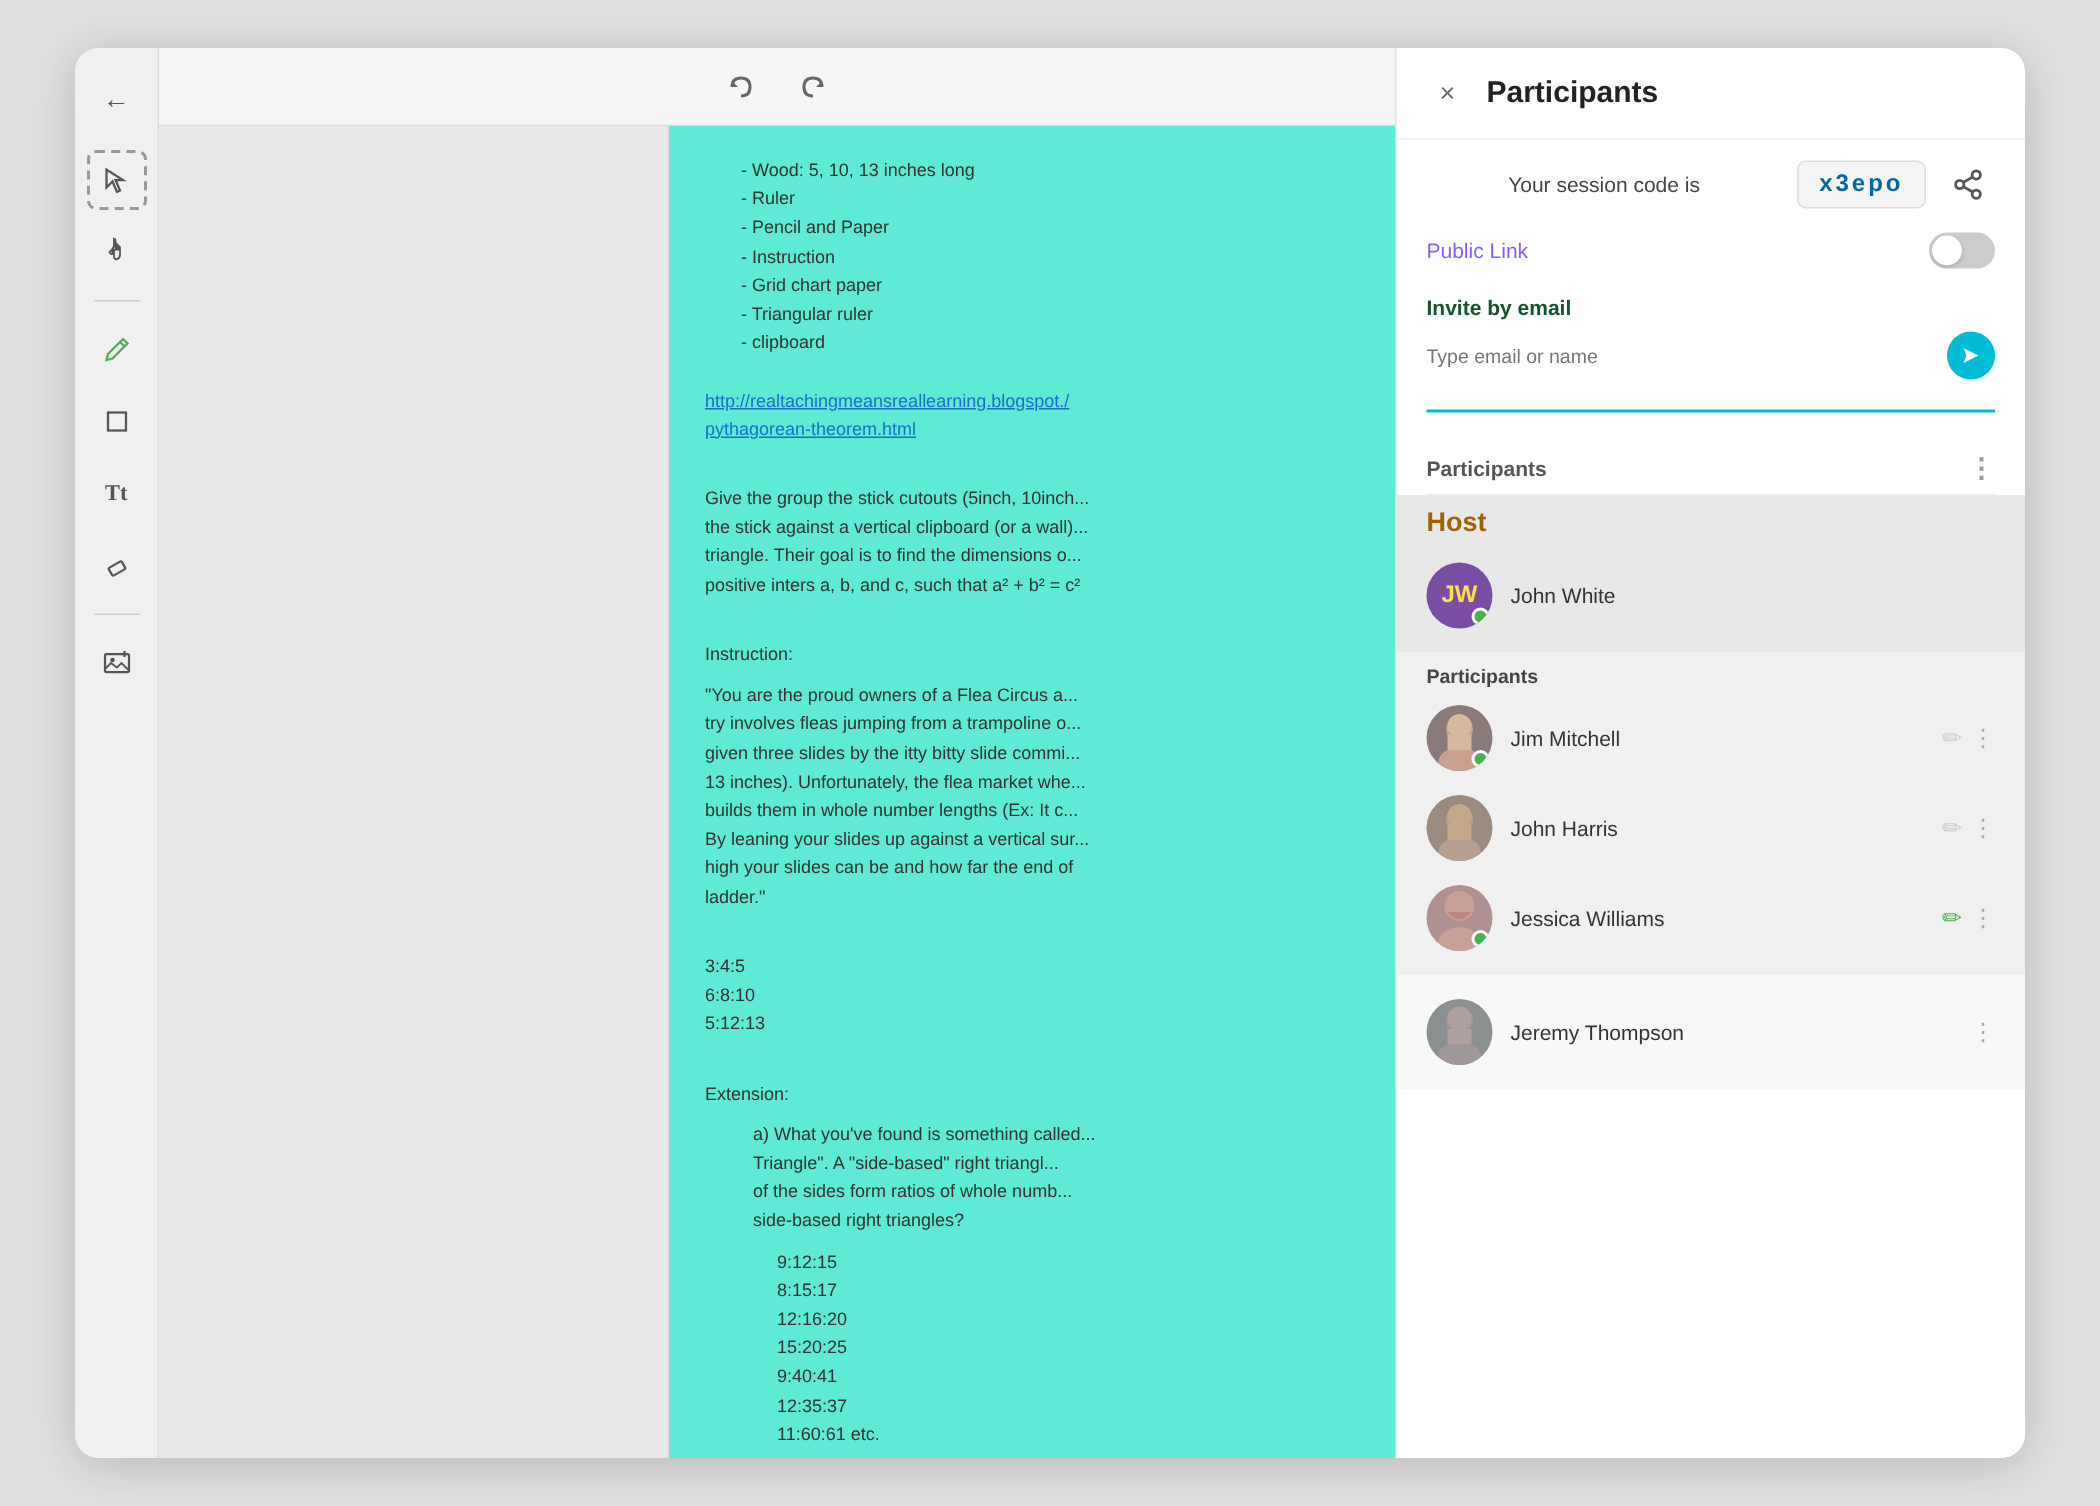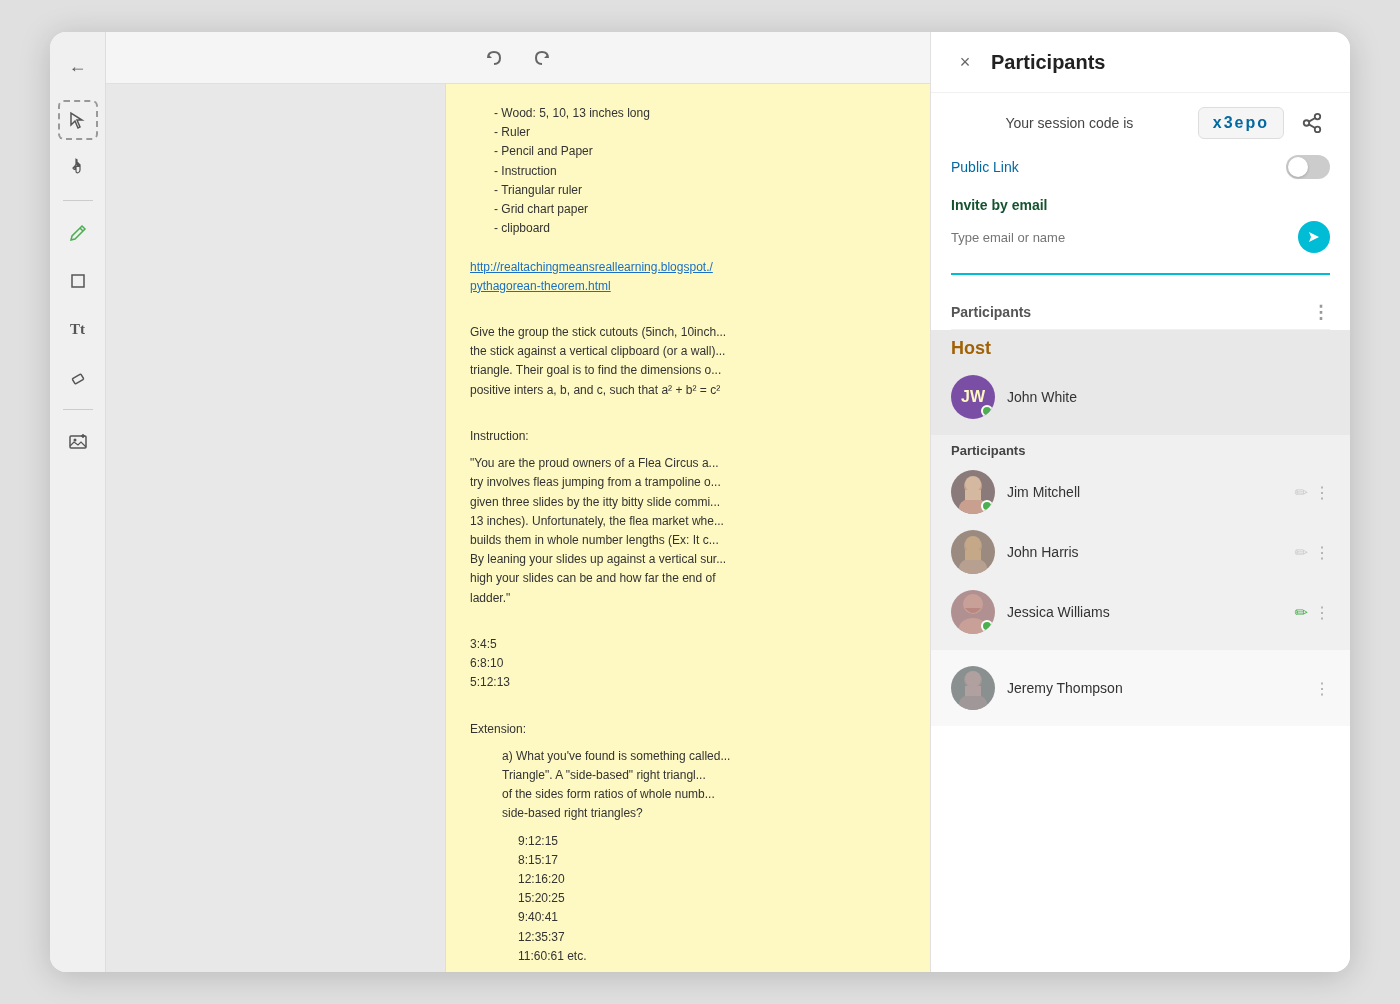--- a/index.html
+++ b/index.html
@@ -103,21 +103,21 @@
       overflow: hidden;
     }
     .doc-left-panel {
       width: 340px;
       background: #e8e8e8;
       border-right: 1px solid #ddd;
       overflow-y: auto;
     }
     .doc-main {
       flex: 1;
-      background: #fef9c3;
+      background: #5eead4;
       overflow-y: auto;
       padding: 20px 24px;
       font-size: 12px;
       line-height: 1.6;
       color: #333;
     }
     .doc-main a { color: #1a6fc4; }
     .doc-main p { margin-bottom: 8px; }
     .doc-main .bold { font-weight: normal; }
     .doc-main ul { padding-left: 24px; list-style: none; }
@@ -192,21 +192,21 @@
       color: #555;
     }
     .public-link-row {
       display: flex;
       align-items: center;
       gap: 12px;
       margin-bottom: 18px;
     }
     .public-link-label {
       font-size: 14px;
-      color: #0369a1;
+      color: #8b5cf6;
       flex: 1;
     }
     
     .toggle-switch {
       width: 44px;
       height: 24px;
       background: #ccc;
       border-radius: 12px;
       position: relative;
       cursor: pointer;
@@ -290,21 +290,21 @@
     }
     .avatar {
       width: 44px;
       height: 44px;
       border-radius: 50%;
       display: flex;
       align-items: center;
       justify-content: center;
       font-size: 16px;
       font-weight: 700;
-      color: #fef9c3;
+      color: #fde047;
       position: relative;
       overflow: hidden;
       flex-shrink: 0;
     }
     .online-dot {
       width: 12px;
       height: 12px;
       background: #4caf50;
       border-radius: 50%;
       border: 2px solid #fff;
@@ -419,22 +419,22 @@
     <div class="doc-area">
 
       <div class="doc-left-panel"></div>
 
       <div class="doc-main">
         <ul>
           <li>Wood:  5, 10, 13 inches long</li>
           <li>Ruler</li>
           <li>Pencil and Paper</li>
           <li>Instruction</li>
+          <li>Grid chart paper</li>
           <li>Triangular ruler</li>
-          <li>Grid chart paper</li>
           <li>clipboard</li>
         </ul>
         <br>
         <p>
           <a href="#">http://realtachingmeansreallearning.blogspot./<br>pythagorean-theorem.html</a>
         </p>
         <br>
         <p>Give the group the stick cutouts (5inch, 10inch...<br>
         the stick against a vertical clipboard (or a wall)...<br>
         triangle. Their goal is to find the dimensions o...<br>

